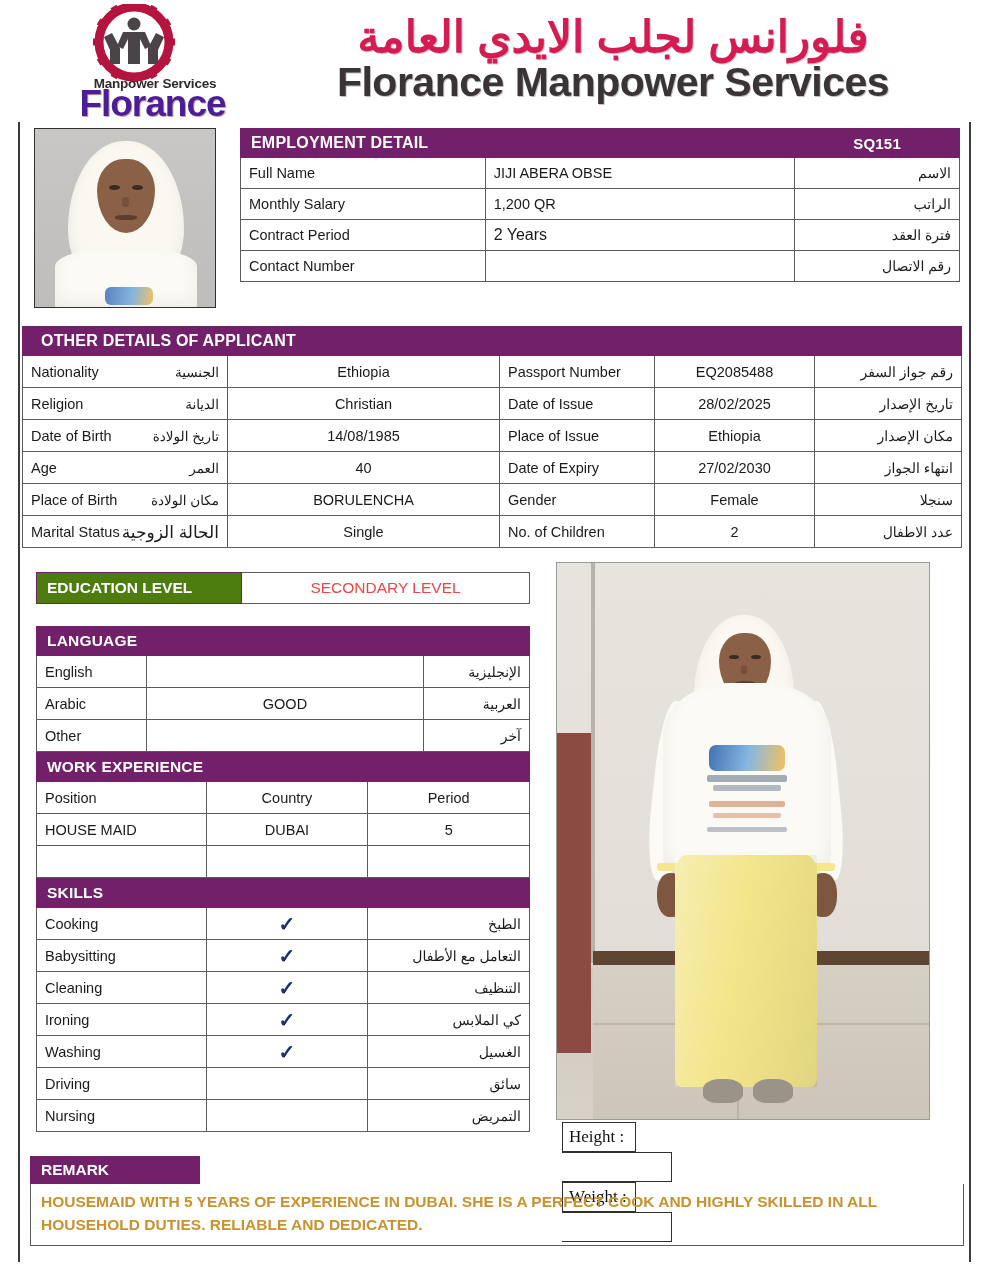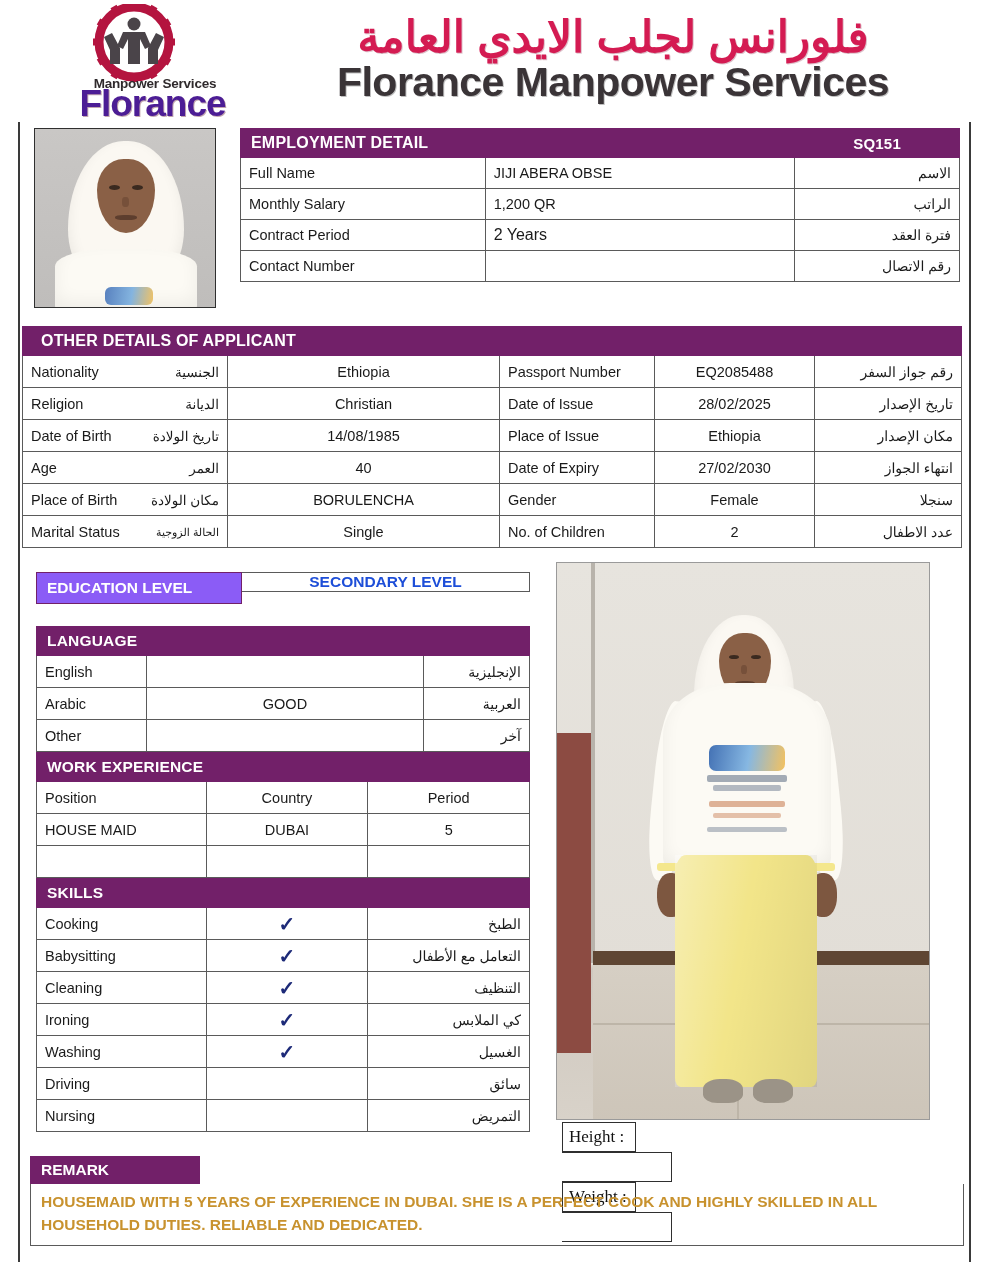--- a/index.html
+++ b/index.html
@@ -53,25 +53,25 @@
   
   .other { position:absolute; left:22px; top:326px; width:940px; }
   .other .sec { border:1px solid #722069; height:29px; font-size:16px; padding:2px 18px; text-align:left; }
   .other td { height:32px; }
   .lblcell { position:relative; padding:0 8px; }
   .lblcell .en { position:absolute; left:8px; top:50%; transform:translateY(-50%); font-size:14.5px; }
   .lblcell .ar { position:absolute; right:8px; top:50%; transform:translateY(-50%); font-size:13.5px; direction:rtl; }
 
   
   .edu { position:absolute; left:36px; top:572px; width:494px; display:flex; }
-  .edu .k { width:206px; height:32px; background:#8b5cf6; color:#fff; font-weight:bold;
+  .edu .k { width:206px; height:32px; background:#4d7c0f; color:#fff; font-weight:bold;
             font-size:15.5px; display:flex; align-items:center; padding-left:10px;
             border:1px solid #722069; }
-  .edu .v { flex:1; height:20px; border:1px solid #5a5a5a; border-left:none; display:flex;
-            align-items:center; justify-content:center; font-weight:bold; font-size:15.5px; color:#1d4ed8; }
+  .edu .v { flex:1; height:32px; border:1px solid #5a5a5a; border-left:none; display:flex;
+            align-items:center; justify-content:center; font-weight:normal; font-size:15.5px; color:#ef4444; }
 
   
   .leftcol { position:absolute; left:36px; top:626px; width:494px; }
   .leftcol table { width:494px; }
   .leftcol td { height:32px; }
   .leftcol .sec { border:1px solid #722069; height:29px; font-size:15.5px; padding:2px 10px; text-align:left; }
   .tick { color:#1d2a78; font-size:20px; font-weight:bold; line-height:1; }
 
   
   .photo2 { position:absolute; left:556px; top:562px; width:374px; height:558px;
@@ -245,21 +245,21 @@
         <span class="ar">مكان الولادة</span>
       </td>
       <td class="ctr">BORULENCHA</td>
       <td>Gender</td>
       <td class="ctr">Female</td>
       <td class="ar">سنجلا</td>
     </tr>
     <tr>
       <td class="lblcell">
         <span class="en">Marital Status</span>
-        <span class="ar" style="font-size:11px;">الحالة الزوجية</span>
+        <span class="ar" style="font-size:17px;">الحالة الزوجية</span>
       </td>
       <td class="ctr">Single</td>
       <td>No. of Children</td>
       <td class="ctr">2</td>
       <td class="ar">عدد الاطفال</td>
     </tr>
   </tbody>
     </table>
 
   <div class="edu">

